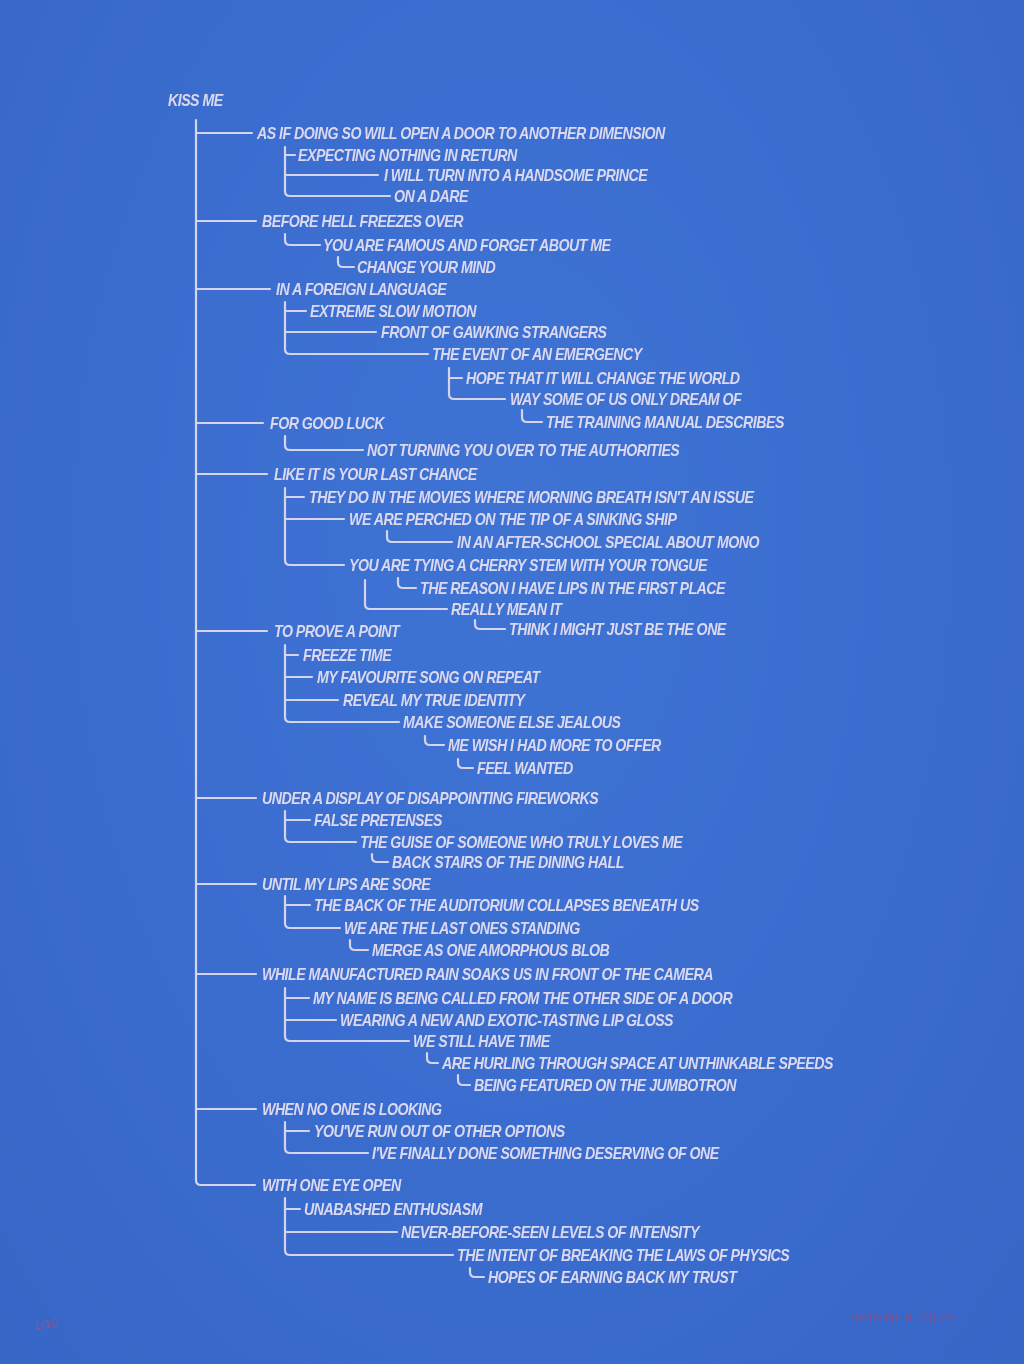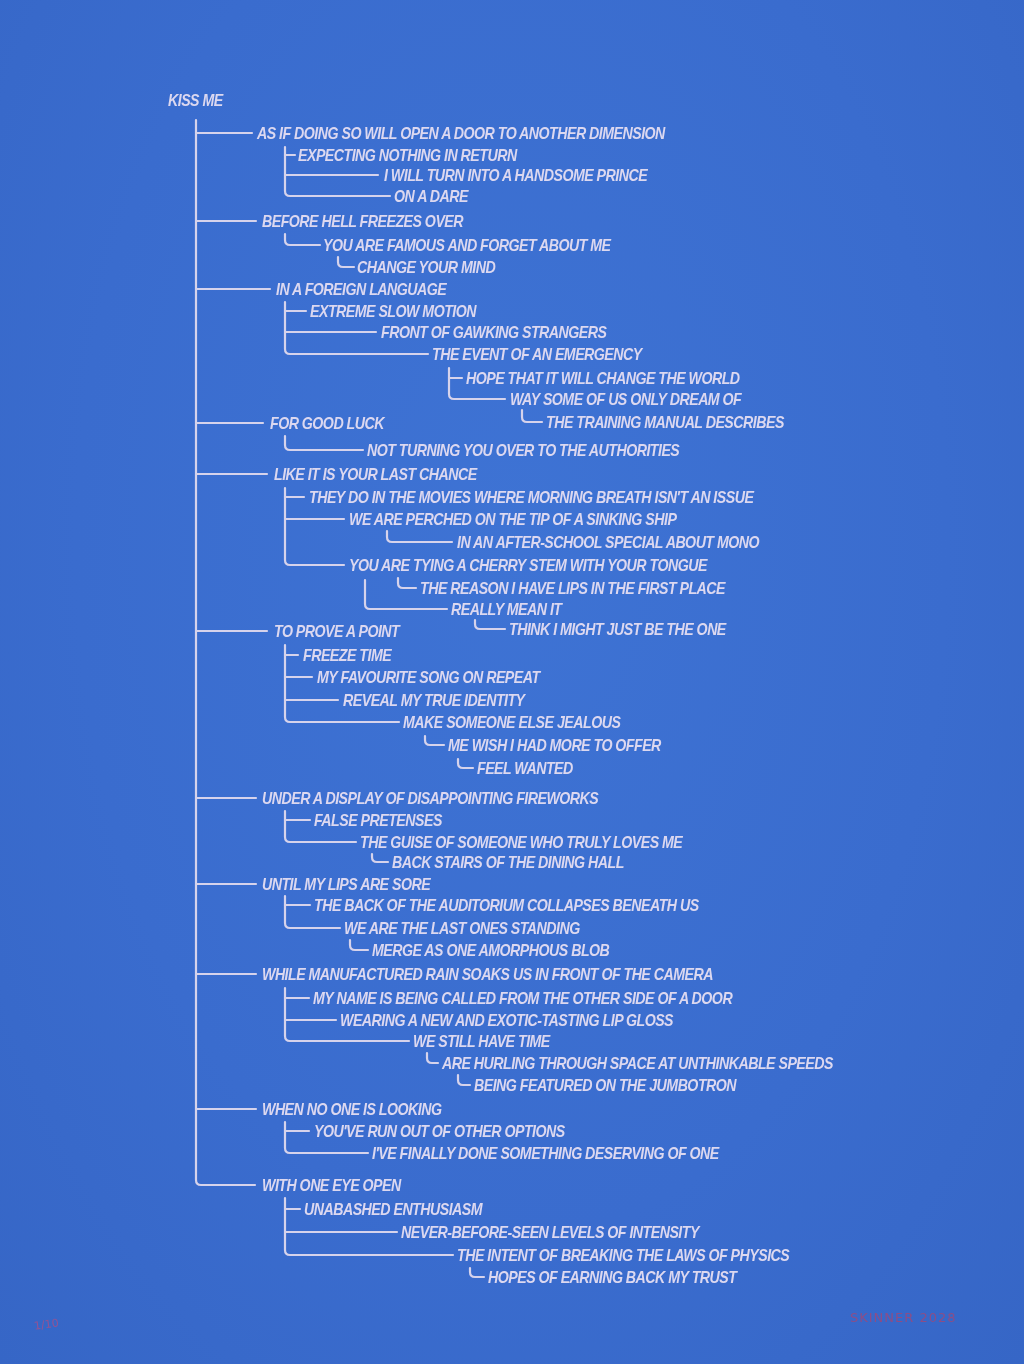--- a/index.html
+++ b/index.html
@@ -149,14 +149,14 @@
       <div class="node" style="left: 314px; top: 1121px;">YOU'VE RUN OUT OF OTHER OPTIONS</div>
       <div class="node" style="left: 372px; top: 1143px;">I'VE FINALLY DONE SOMETHING DESERVING OF ONE</div>
       <div class="node" style="left: 262px; top: 1175px;">WITH ONE EYE OPEN</div>
       <div class="node" style="left: 304px; top: 1199px;">UNABASHED ENTHUSIASM</div>
       <div class="node" style="left: 401px; top: 1222px;">NEVER-BEFORE-SEEN LEVELS OF INTENSITY</div>
       <div class="node" style="left: 457px; top: 1245px;">THE INTENT OF BREAKING THE LAWS OF PHYSICS</div>
       <div class="node" style="left: 488px; top: 1267px;">HOPES OF EARNING BACK MY TRUST</div>
     </div>
 
   <div class="edition">1/10</div>
-  <div class="signature">SKINNER 2028</div>
+  <div class="signature">SKINNER 2023</div>
 </div>
 
 </body></html>

